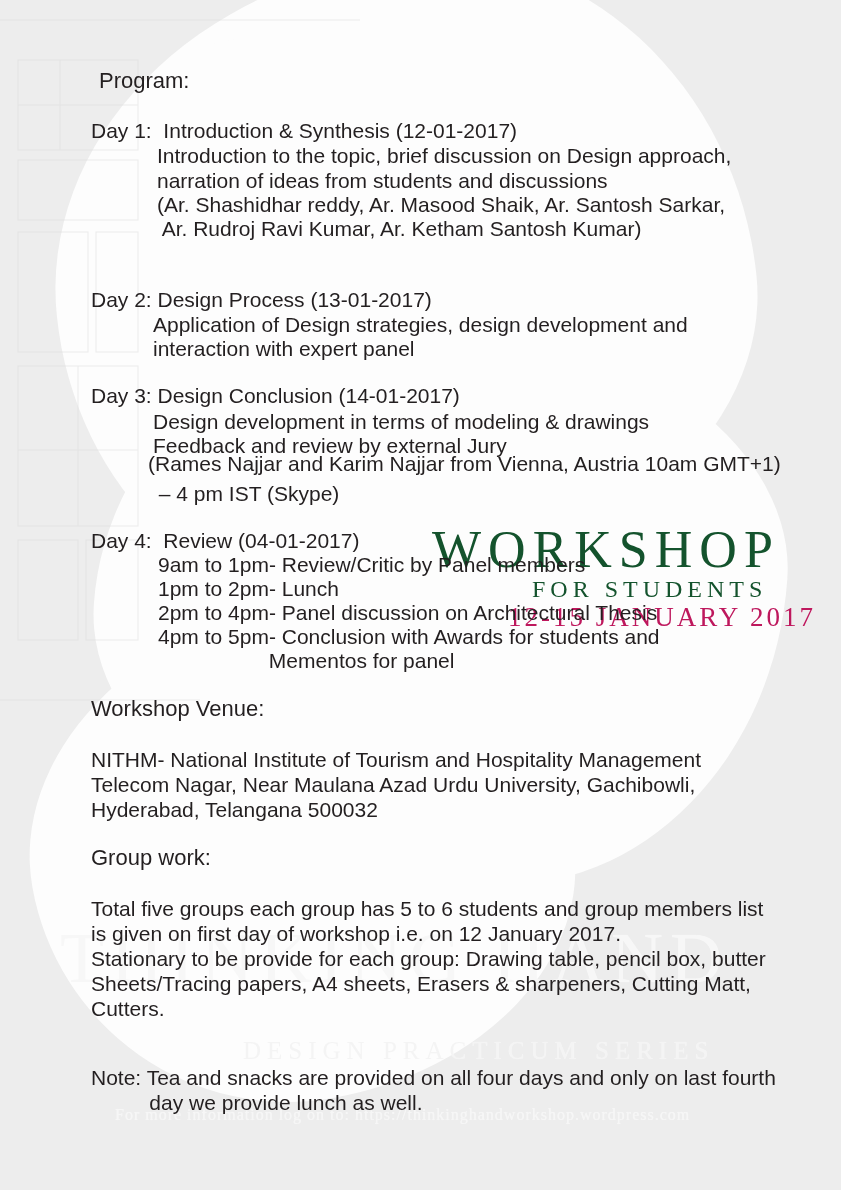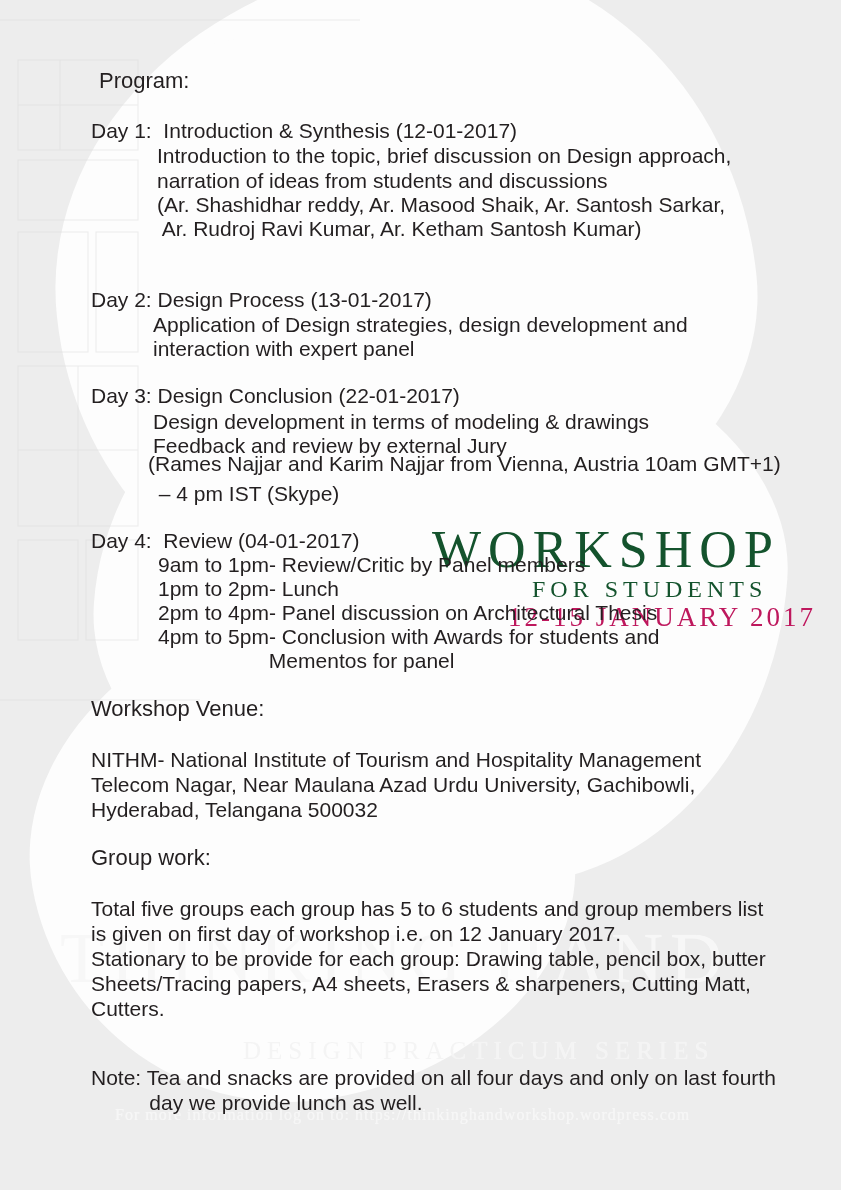--- a/index.html
+++ b/index.html
@@ -172,21 +172,21 @@
     <div class="blk" style="left:91px; top:118px;">Day 1:  Introduction &amp; Synthesis (12-01-2017)</div>
     <div class="blk" style="left:157px; top:143px;">Introduction to the topic, brief discussion on Design approach,</div>
     <div class="blk" style="left:157px; top:168px;">narration of ideas from students and discussions</div>
     <div class="blk" style="left:157px; top:192px;">(Ar. Shashidhar reddy, Ar. Masood Shaik, Ar. Santosh Sarkar,</div>
     <div class="blk" style="left:157px; top:216px;"> Ar. Rudroj Ravi Kumar, Ar. Ketham Santosh Kumar)</div>
 
     <div class="blk" style="left:91px; top:287px;">Day 2: Design Process (13-01-2017)</div>
     <div class="blk" style="left:153px; top:312px;">Application of Design strategies, design development and</div>
     <div class="blk" style="left:153px; top:336px;">interaction with expert panel</div>
 
-    <div class="blk" style="left:91px; top:383px;">Day 3: Design Conclusion (22-01-2017)</div>
+    <div class="blk" style="left:91px; top:383px;">Day 3: Design Conclusion (14-01-2017)</div>
     <div class="blk" style="left:153px; top:409px;">Design development in terms of modeling &amp; drawings</div>
     <div class="blk" style="left:153px; top:433px;">Feedback and review by external Jury</div>
     <div class="blk" style="left:148px; top:451px;">(Rames Najjar and Karim Najjar from Vienna, Austria 10am GMT+1)</div>
     <div class="blk" style="left:153px; top:481px;"> – 4 pm IST (Skype)</div>
 
     <div class="blk" style="left:91px; top:528px;">Day 4:  Review (04-01-2017)</div>
     <div class="blk" style="left:158px; top:552px;">9am to 1pm- Review/Critic by Panel members</div>
     <div class="blk" style="left:158px; top:576px;">1pm to 2pm- Lunch</div>
     <div class="blk" style="left:158px; top:600px;">2pm to 4pm- Panel discussion on Architectural Thesis</div>
     <div class="blk" style="left:158px; top:624px;">4pm to 5pm- Conclusion with Awards for students and</div>

